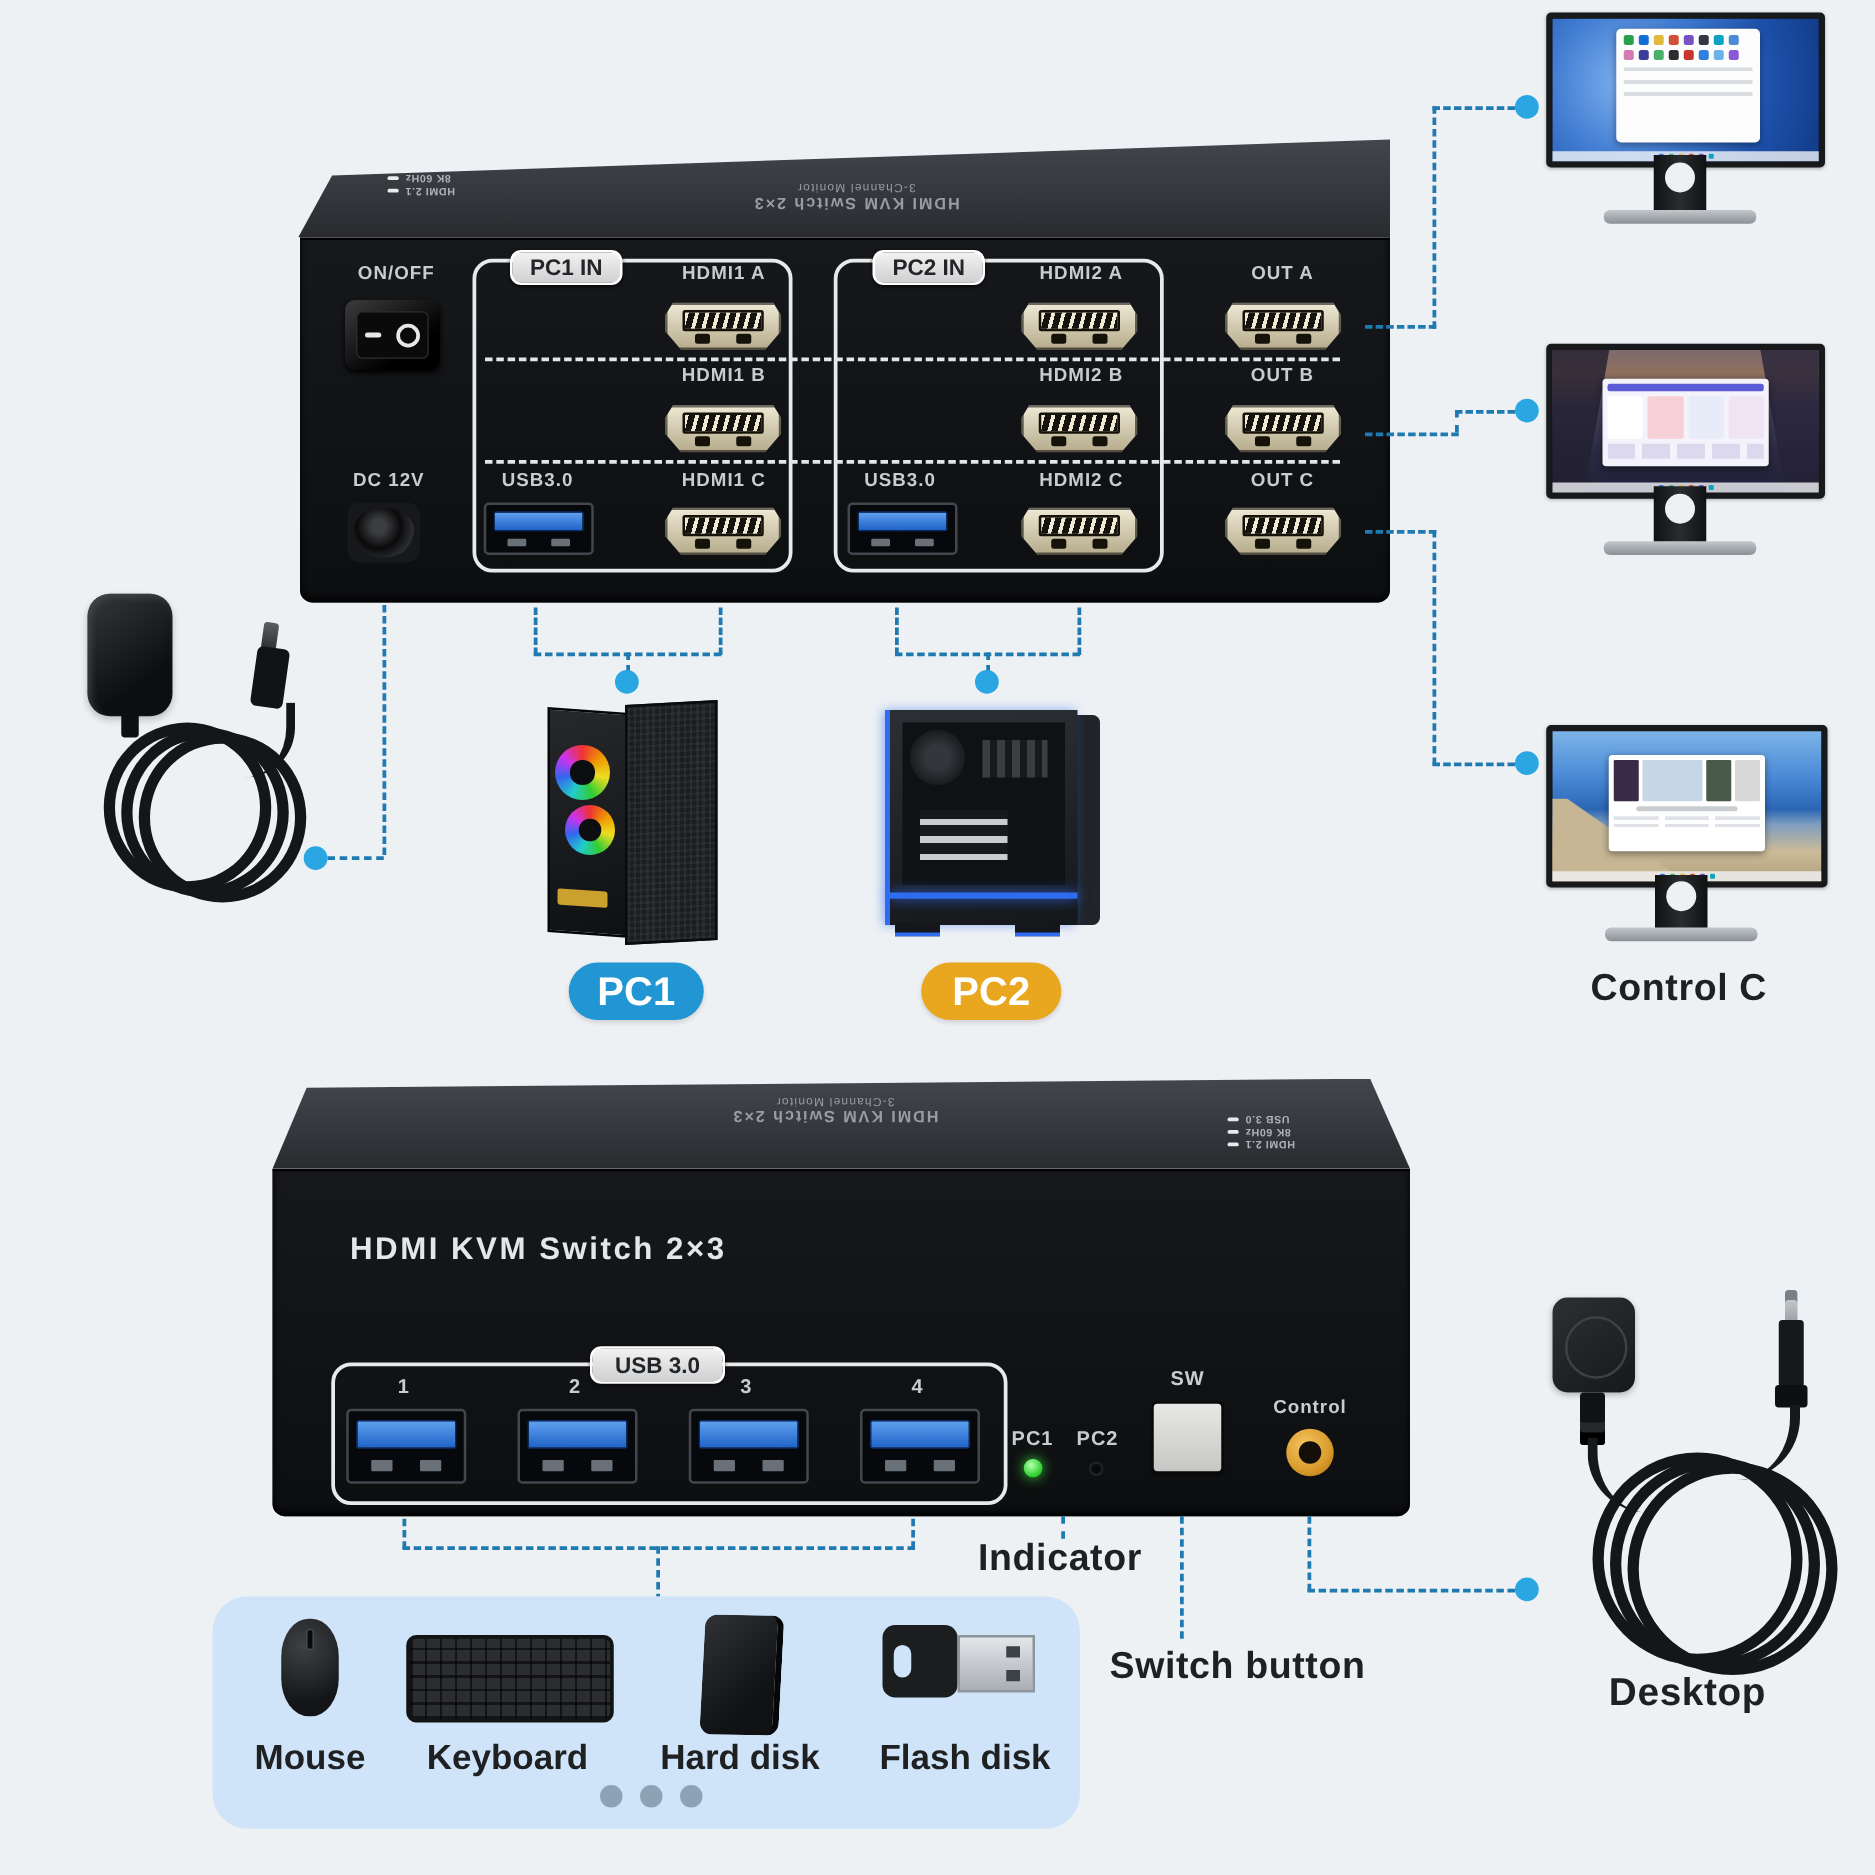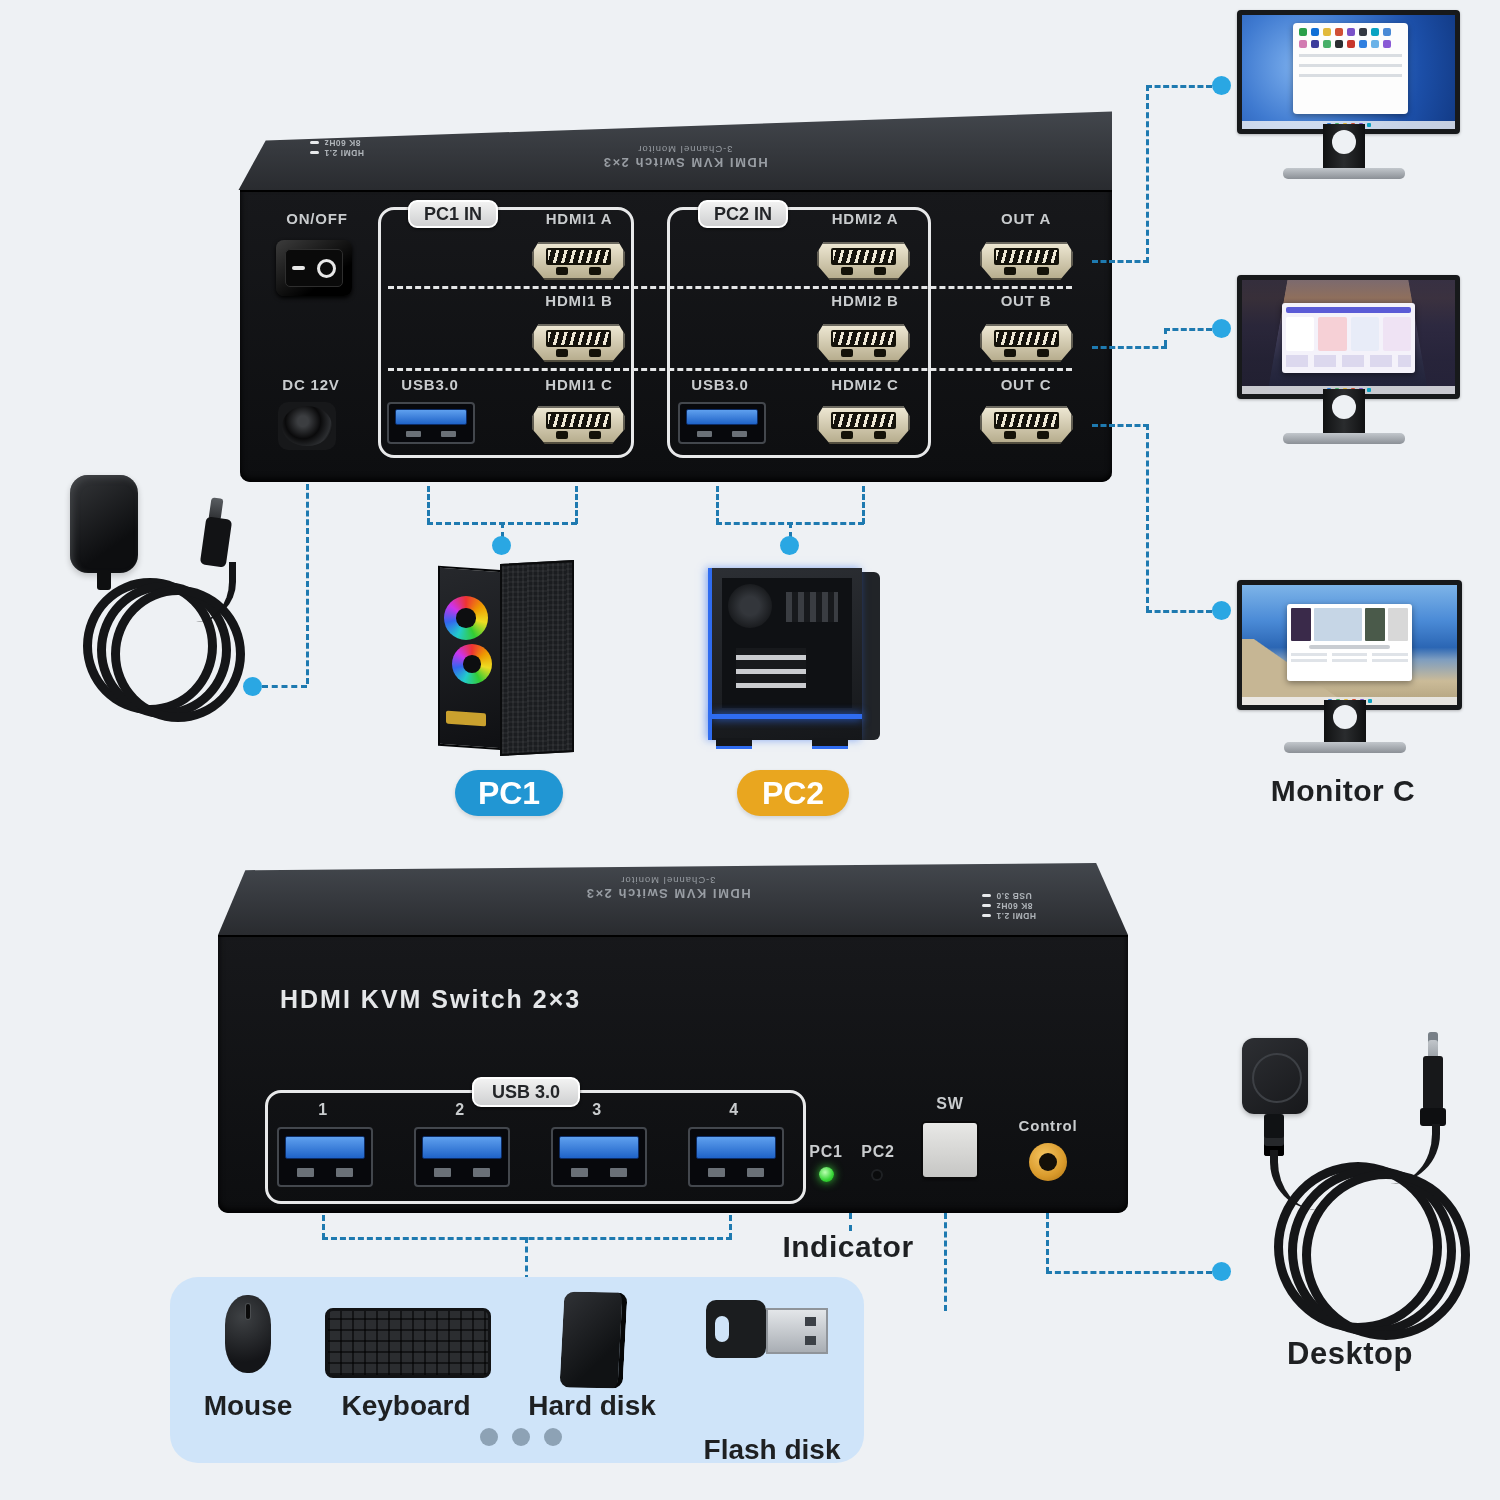--- a/index.html
+++ b/index.html
@@ -390,21 +390,21 @@
           <i style="background:#e2b93b"></i>
           <i style="background:#d04f35"></i>
           <i style="background:#7a52c8"></i>
           <i style="background:#0aa3c2"></i>
       </div>
     </div>
     <div class="abs stand" style="left:87px;top:120px;width:42px;height:45px;">
       <div class="standhole" style="left:9px;top:5px;width:24px;height:24px;"></div>
     </div>
     <div class="abs mbase" style="left:47px;top:162px;width:122px;height:11px;"></div>
-    <div class="abs big-label" style="left:-44px;top:194px;width:300px;">Monitor C</div>
+    <div class="abs big-label" style="left:-44px;top:194px;width:300px;">Control C</div>
   </div>
 
   <div class="abs" style="left:45px;top:470px;width:230px;height:250px;">
     <div class="abs wart" style="left:25px;top:5px;width:68px;height:98px;"></div>
     <div class="abs" style="left:52px;top:100px;width:14px;height:20px;background:#0e0f10;border-radius:3px;"></div>
     <div class="abs coil" style="left:38px;top:108px;width:116px;height:118px;"></div>
     <div class="abs coil" style="left:52px;top:112px;width:116px;height:118px;"></div>
     <div class="abs coil" style="left:66px;top:116px;width:116px;height:118px;"></div>
     <div class="abs" style="left:165px;top:28px;width:12px;height:22px;background:linear-gradient(#5a5e62,#2c2e31);border-radius:3px;transform:rotate(8deg);"></div>
     <div class="abs" style="left:158px;top:48px;width:26px;height:48px;background:#121315;border-radius:5px;transform:rotate(8deg);"></div>
@@ -511,39 +511,40 @@
   <div class="abs dv" style="left:525px;top:1237px;height:44px;"></div>
   <div class="abs cdot" style="left:516px;top:1279px;"></div>
 
   <div class="abs dv" style="left:849px;top:1213px;height:18px;"></div>
   <div class="abs dv" style="left:944px;top:1213px;height:98px;"></div>
   <div class="abs dv" style="left:1046px;top:1213px;height:60px;"></div>
   <div class="abs dh" style="left:1046px;top:1271px;width:166px;"></div>
   <div class="abs cdot" style="left:1212px;top:1262px;"></div>
 
   <div class="abs big-label" style="left:748px;top:1230px;width:200px;">Indicator</div>
+  <div class="abs big-label" style="left:840px;top:1316px;width:300px;">Switch button</div>
 
   <div class="abs bluebox" style="left:170px;top:1277px;width:694px;height:186px;"></div>
   <div class="abs mouse" style="left:225px;top:1295px;width:46px;height:78px;">
       <i></i>
     </div>
   <div class="abs kbd" style="left:325px;top:1308px;width:160px;height:64px;"></div>
   <div class="abs hdd" style="left:562px;top:1292px;width:58px;height:96px;"></div>
   <div class="abs" style="left:706px;top:1300px;width:126px;height:58px;">
     <div class="abs flash-cap" style="left:0;top:0;width:60px;height:58px;"></div>
     <div class="abs flash-hole" style="left:9px;top:16px;width:14px;height:26px;"></div>
     <div class="abs flash-metal" style="left:60px;top:8px;width:58px;height:42px;">
       <i style="top:7px;"></i>
         <i style="bottom:7px;"></i>
     </div>
   </div>
   <div class="abs acc-label" style="left:178px;top:1390px;width:140px;">Mouse</div>
   <div class="abs acc-label" style="left:325px;top:1390px;width:162px;">Keyboard</div>
   <div class="abs acc-label" style="left:516px;top:1390px;width:152px;">Hard disk</div>
-  <div class="abs acc-label" style="left:696px;top:1390px;width:152px;margin-top:44px;">Flash disk</div>
+  <div class="abs acc-label" style="left:696px;top:1390px;width:152px;">Flash disk</div>
   <div class="abs" style="left:480px;top:1428px;display:flex;gap:14px;">
     <span style="width:18px;height:18px;border-radius:50%;background:#8da2b5;"></span>
     <span style="width:18px;height:18px;border-radius:50%;background:#8da2b5;"></span>
     <span style="width:18px;height:18px;border-radius:50%;background:#8da2b5;"></span>
   </div>
 
   <div class="abs" style="left:1190px;top:1020px;width:290px;height:320px;">
     <div class="abs ctrl-btn" style="left:52px;top:18px;width:66px;height:76px;">
         <i></i>
       </div>

